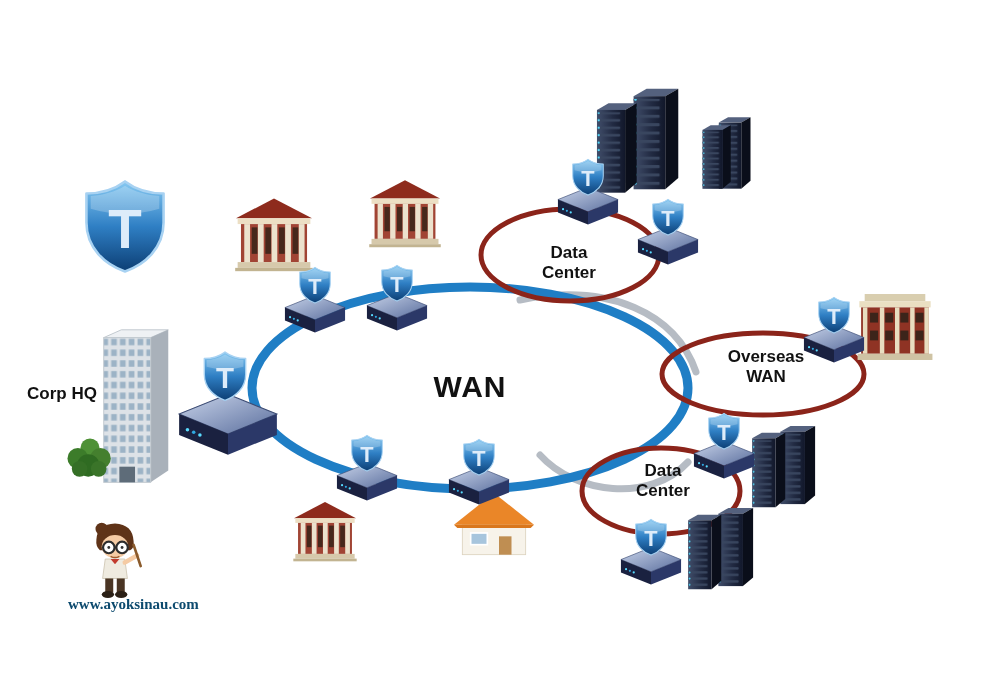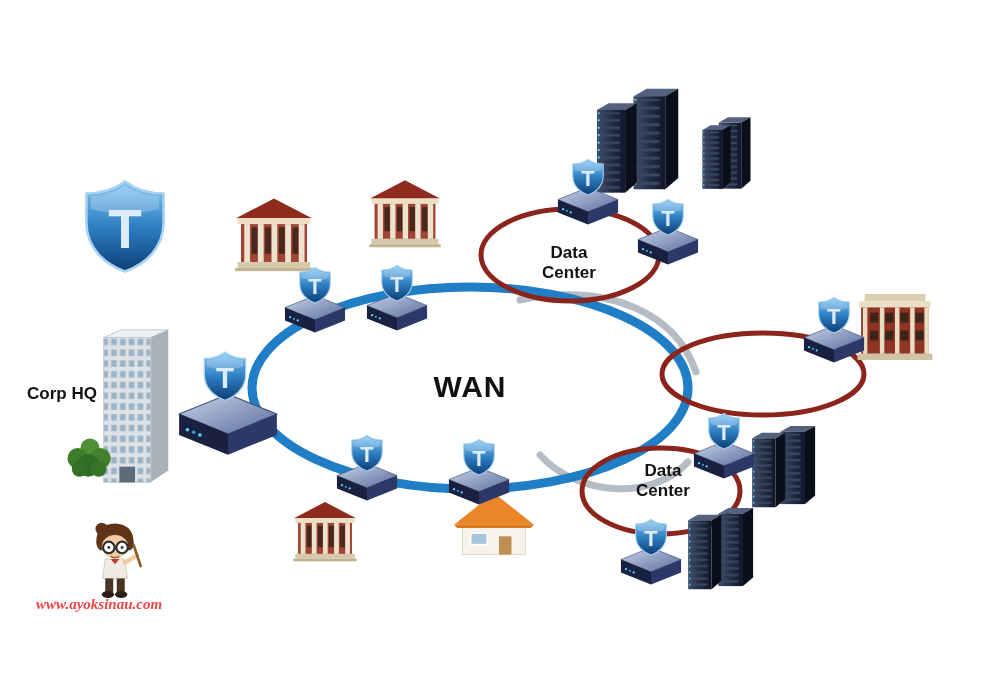--- a/index.html
+++ b/index.html
@@ -24,22 +24,22 @@
   .device .router-svg { position:absolute; left:0; top:28px; width:64px; height:40px; }
   .device-lg { width:104px; height:108px; }
   .device-lg .shield-sm { left:26px; width:46px; height:52px; }
   .device-lg .router-svg { top:42px; width:104px; height:65px; }
 
   .logo-text { position:absolute; left:64px; top:276px; width:122px; text-align:center; color:var(--logo-text,#1566ad); }
   .logo-line1 { display:block; font-weight:bold; font-size:17px; letter-spacing:1.5px; }
   .logo-line2 { display:block; font-weight:bold; font-size:12px; letter-spacing:4px; margin-top:1px; }
 
   .watermark {
-    position:absolute; left:36px; top:596px; font-family:"Liberation Serif", serif;
-    font-weight:bold; font-size:15px; color:#ef4444;font-style:italic;
+    position:absolute; left:68px; top:596px; font-family:"Liberation Serif", serif;
+    font-weight:bold; font-size:15px; color:#0c4a6e;
   }
 </style>
 </head>
 <body>
 
 <svg width="0" height="0" style="position:absolute" aria-hidden="true">
   <defs>
     <linearGradient id="gShield" x1="0" y1="0" x2="0" y2="1">
       <stop offset="0" stop-color="#86c9f2"></stop>
       <stop offset="0.5" stop-color="#2f7fc4"></stop>
@@ -328,17 +328,18 @@
       <use href="#sym-shield"></use>
     </svg>
 
   <svg class="node" style="left:84px;top:518px;width:62px;height:82px" viewBox="0 0 70 92">
       <use href="#sym-mascot"></use>
     </svg>
 
   <div class="label" style="left:26px;top:384px;width:72px;font-size:17px">Corp HQ</div>
   <div class="label" style="left:393px;top:369px;width:154px;font-size:30px;letter-spacing:1px">WAN</div>
   <div class="label" style="left:522px;top:243px;width:94px;font-size:17px">Data Center</div>
+  <div class="label" style="left:709px;top:347px;width:114px;font-size:17px">Overseas WAN</div>
   <div class="label" style="left:616px;top:461px;width:94px;font-size:17px">Data Center</div>
 
   <div class="watermark">www.ayoksinau.com</div>
 
 </div>
 
 </body></html>

